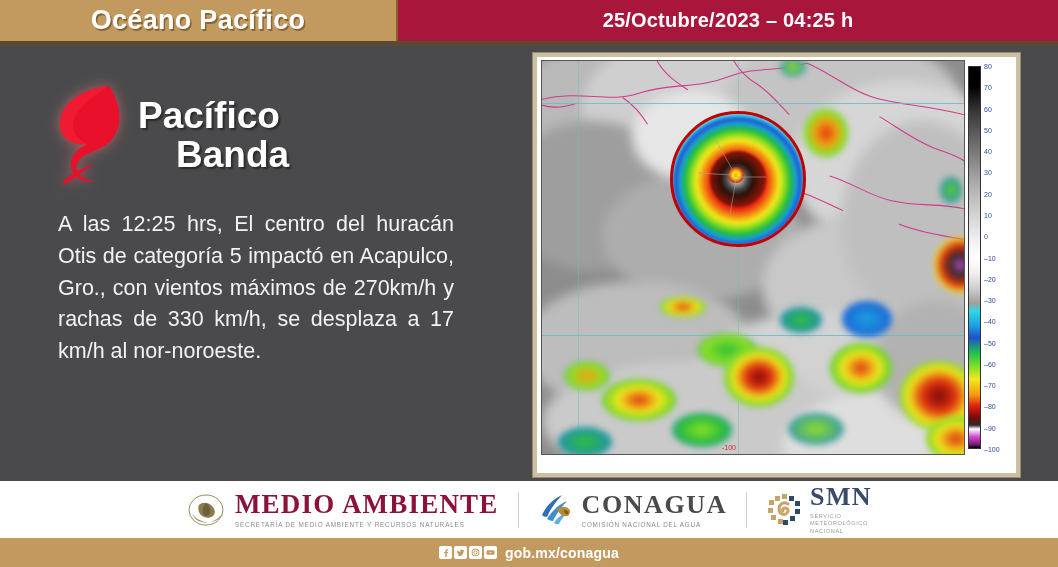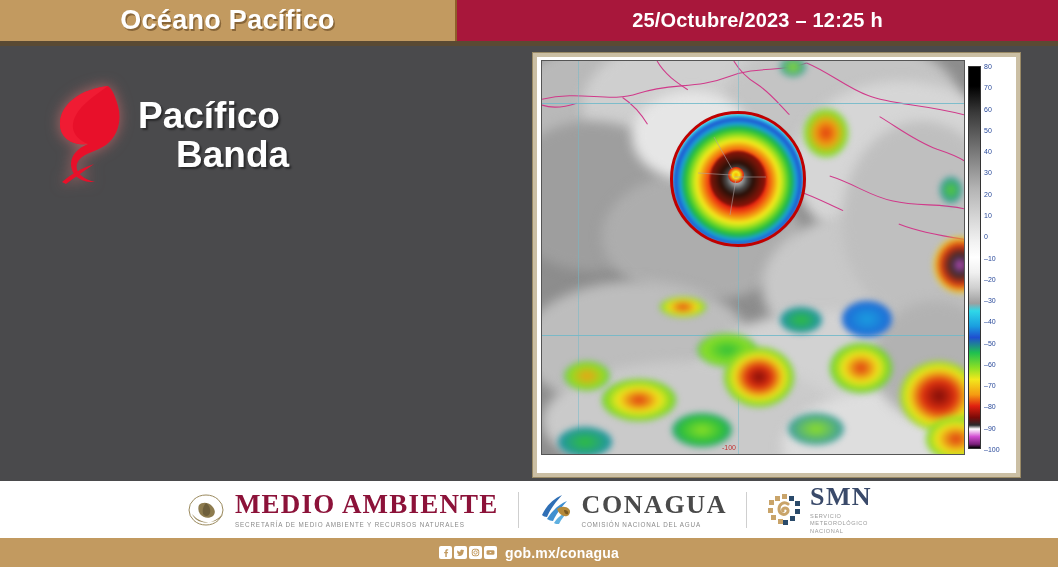--- a/index.html
+++ b/index.html
@@ -6,21 +6,21 @@
   html,body { width:1058px; height:567px; overflow:hidden; }
   body {
     font-family:"Liberation Sans", sans-serif;
     background:#4a4a4c;
   }
   .page { position:relative; width:1058px; height:567px; background:#4a4a4c; }
 
   
   .topbar { position:absolute; left:0; top:0; width:1058px; height:41px; display:flex; }
   .topbar-left {
-    width:455px; height:41px; background:#c29a60;
+    width:396px; height:41px; background:#c29a60;
     display:flex; align-items:center; justify-content:center;
   }
   .topbar-left .ttl {
     font-size:27px; font-weight:bold; color:#ffffff; letter-spacing:.3px;
     text-shadow:1.5px 1.5px 0 rgba(90,60,25,.55);
   }
   .topbar-right {
     flex:1; height:41px; background:#a8173b;
     display:flex; align-items:center; justify-content:center;
     border-left:2px solid #8f5f2a;
@@ -172,21 +172,21 @@
 </head>
 <body>
 
 <div class="page">
 
   <div class="topbar">
     <div class="topbar-left">
       <span class="ttl">Océano Pacífico</span>
     </div>
     <div class="topbar-right">
-      <span class="dt">25/Octubre/2023 – 12:25 h</span>
+      <span class="dt">25/Octubre/2023 – 04:25 h</span>
     </div>
   </div>
   <div class="topbar-rule"></div>
 
   <div class="left-col">
 
     <div class="title-row">
       <div class="cyclone">
         <svg width="74" height="104" viewBox="0 0 74 104">
           <path d="M60 4 C33 7 12 22 12 42 C12 57 26 64 40 62 C30 66 23 73 23 82
@@ -196,20 +196,23 @@
           <path d="M12 42 C12 22 33 7 60 4 C46 14 34 22 28 33 C22 44 24 55 40 62
                    C26 64 12 57 12 42 Z" fill="#f01b33"></path>
         </svg>
       </div>
       <div class="titles">
         <div class="l1">Pacífico</div>
         <div class="l2">Banda</div>
       </div>
     </div>
 
+    <div class="body-text">
+      <span>A las 12:25 hrs, El centro del huracán Otis de categoría 5 impactó en Acapulco, Gro., con vientos máximos de 270km/h y rachas de 330 km/h, se desplaza a 17 km/h al nor-noroeste.</span>
+    </div>
   </div>
 
   <div class="sat-frame">
     <div class="sat-inner">
 
 
       <div class="sat-body">
 
         <div class="sat-img">
 

